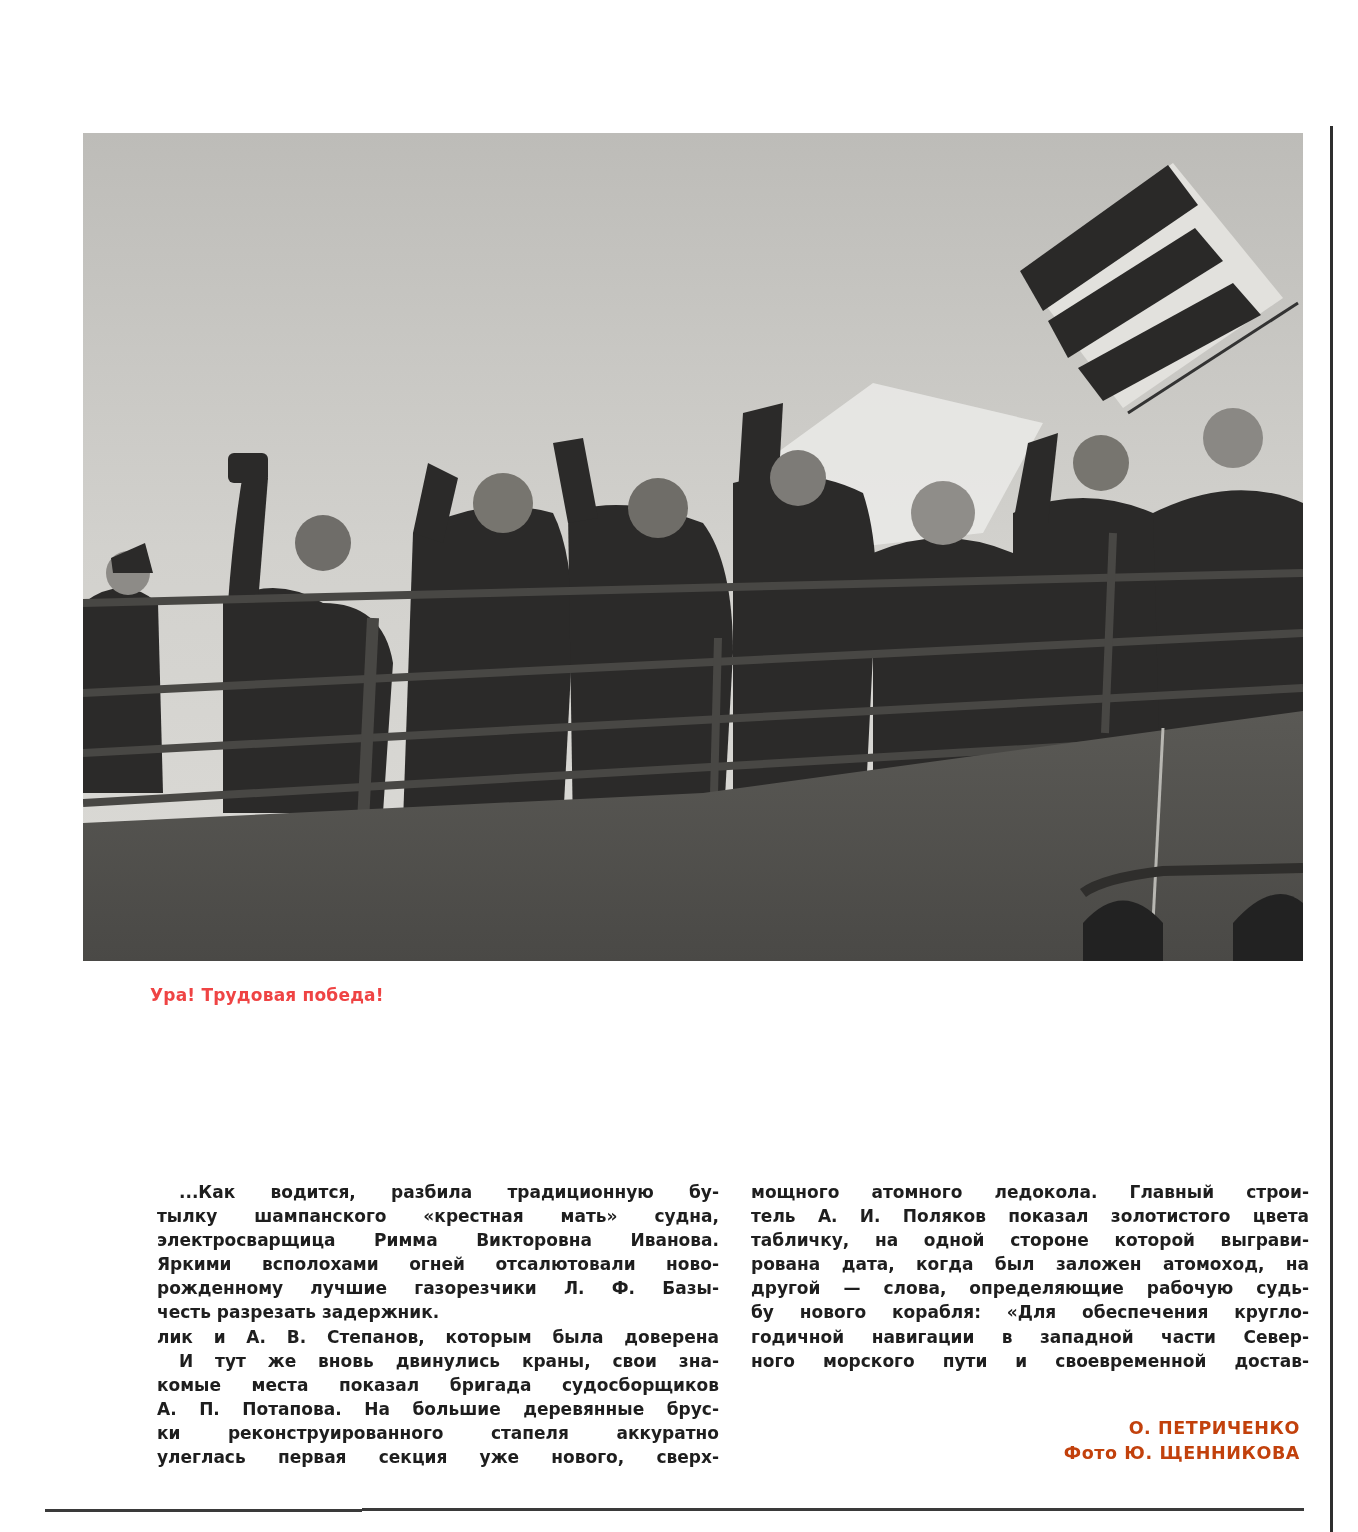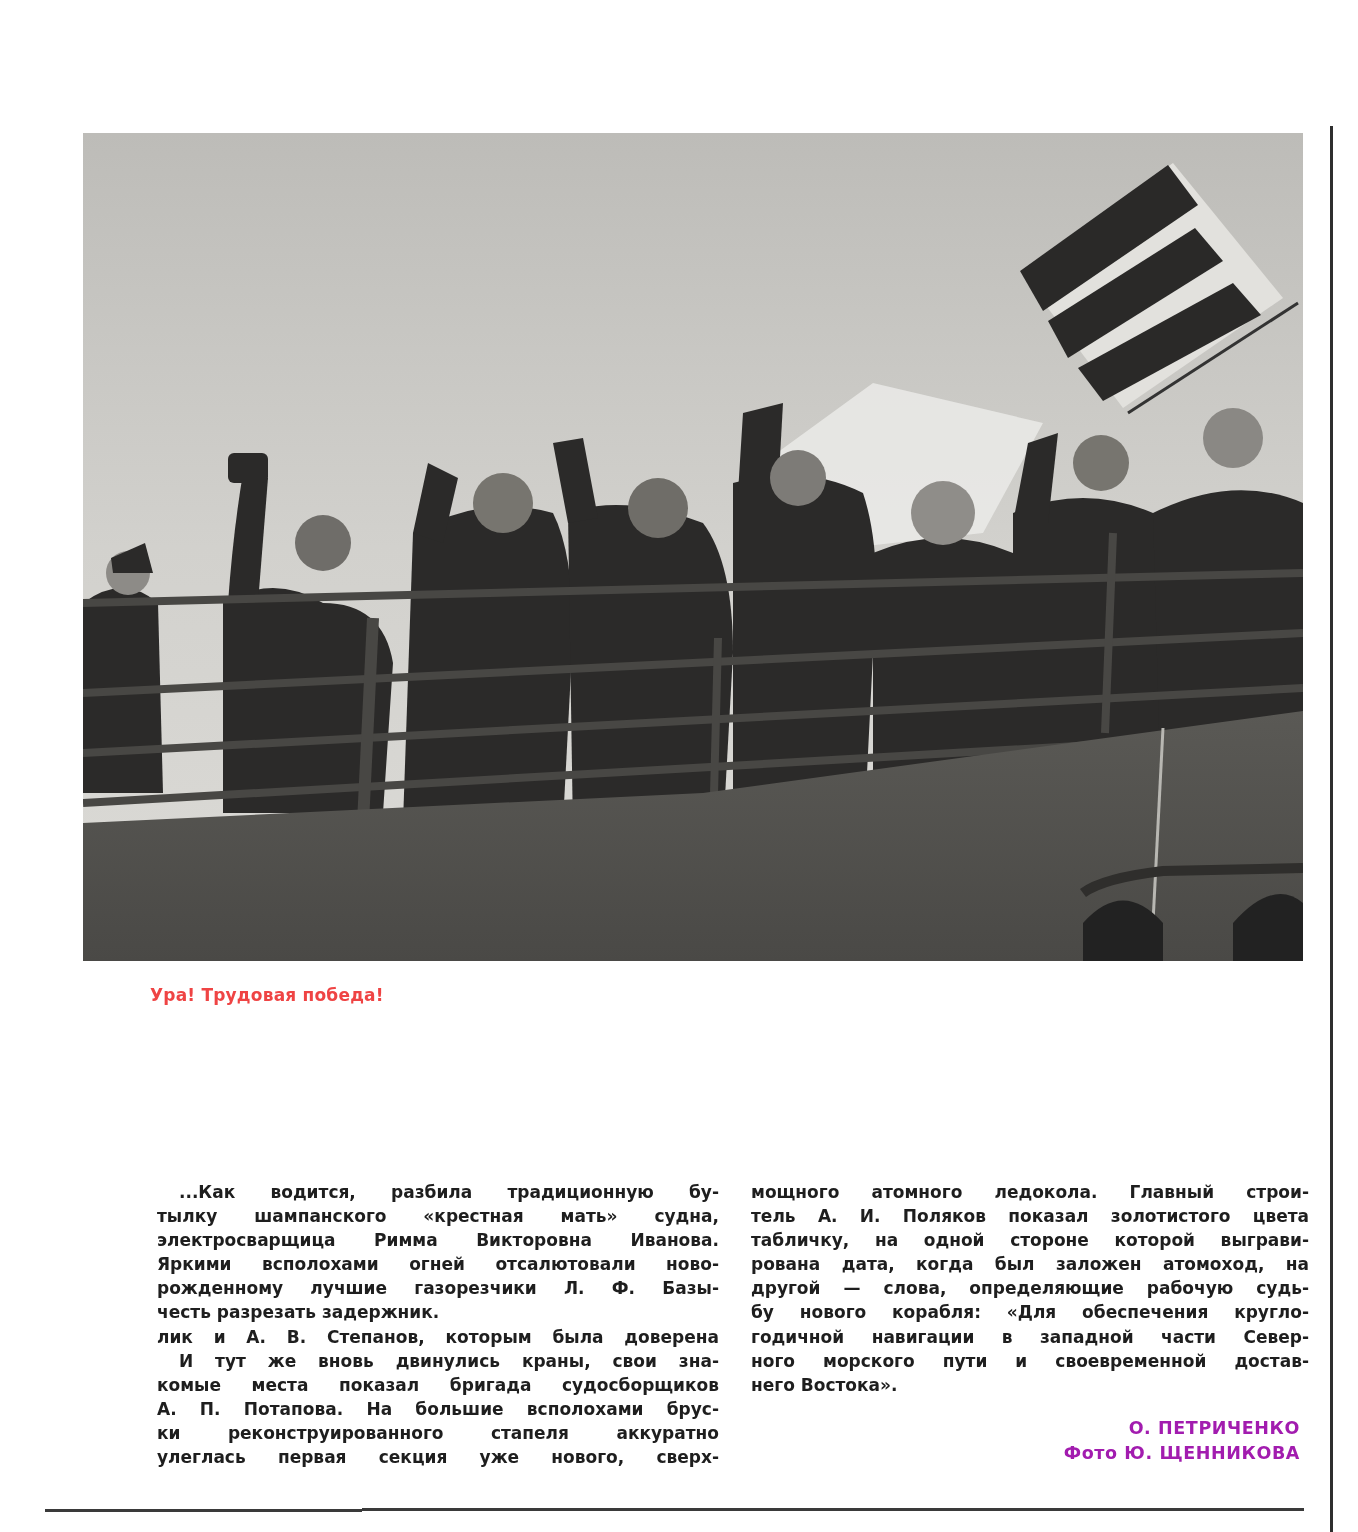--- a/index.html
+++ b/index.html
@@ -20,21 +20,21 @@
       position: absolute; top: 1180px; font-weight: bold; font-size: 17px;
       line-height: 24.1px; color: #1e1e1e; text-align: justify; margin-left: 9px;
     }
     .col-left { left: 148px; width: 562px; }
     .col-right { left: 742px; width: 558px; }
     .col .line { display: block; white-space: nowrap; text-align-last: justify; text-align: justify; }
     .col .line.last { text-align-last: left; }
     .col .line.indent { padding-left: 22px; }
     .signature {
       position: absolute; right: 58px; font-weight: bold; font-size: 17.5px;
-      letter-spacing: 0.6px; text-align: right; color: #a21caf;
+      letter-spacing: 0.6px; text-align: right; color: #c2410c;
     }
     .sig-author { top: 1418px; }
     .sig-photo { top: 1443px; }
     .rule-bottom-left {
       position: absolute; left: 45px; top: 1509px; width: 317px; height: 3px; background: #3a3a3a;
     }
     .rule-bottom-right {
       position: absolute; left: 362px; top: 1508px; width: 942px; height: 3px; background: #3a3a3a;
     }
     .rule-vertical {
@@ -118,35 +118,34 @@
 <div class="col col-left">
   <span class="line indent">...Как водится, разбила традиционную бу-</span>
   <span class="line">тылку шампанского «крестная мать» судна,</span>
   <span class="line">электросварщица Римма Викторовна Иванова.</span>
   <span class="line">Яркими всполохами огней отсалютовали ново-</span>
   <span class="line">рожденному лучшие газорезчики Л. Ф. Базы-</span>
   <span class="line last">честь разрезать задержник.</span>
   <span class="line">лик и А. В. Степанов, которым была доверена</span>
   <span class="line indent">И тут же вновь двинулись краны, свои зна-</span>
   <span class="line">комые  места показал бригада судосборщиков</span>
-  <span class="line">А. П. Потапова. На большие всполохами брус-</span>
+  <span class="line">А. П. Потапова. На большие деревянные брус-</span>
   <span class="line">ки  реконструированного  стапеля  аккуратно</span>
   <span class="line">улеглась  первая  секция  уже  нового,  сверх-</span>
 </div>
 
 <div class="col col-right">
   <span class="line">мощного  атомного  ледокола. Главный строи-</span>
   <span class="line">тель А. И. Поляков показал золотистого цвета</span>
   <span class="line">табличку, на одной стороне которой выграви-</span>
   <span class="line">рована дата, когда был заложен атомоход, на</span>
   <span class="line">другой — слова, определяющие рабочую судь-</span>
   <span class="line">бу нового корабля: «Для обеспечения кругло-</span>
   <span class="line">годичной навигации в западной части Север-</span>
   <span class="line">ного морского пути и своевременной достав-</span>
-  <span class="line last">него Востока».</span>
 </div>
 
 <div class="signature sig-author">О. ПЕТРИЧЕНКО</div>
 <div class="signature sig-photo">Фото Ю. ЩЕННИКОВА</div>
 
 <div class="rule-bottom-left"></div>
 <div class="rule-bottom-right"></div>
 <div class="rule-vertical"></div>
 
 </body></html>

